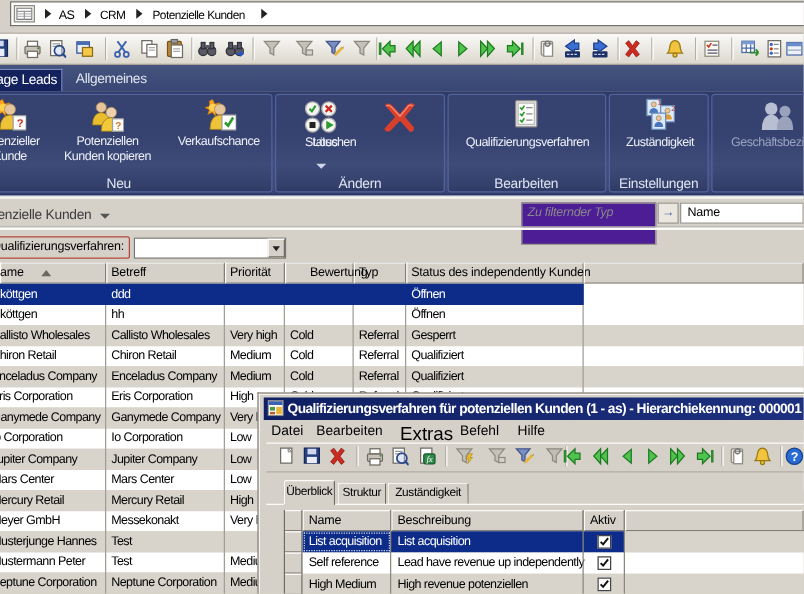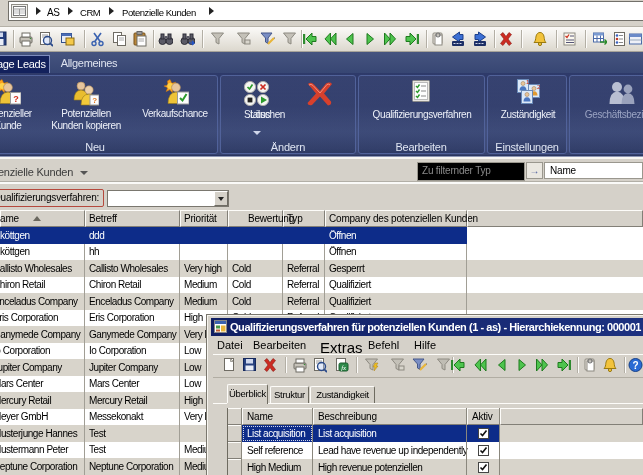--- a/index.html
+++ b/index.html
@@ -286,21 +286,21 @@
 <div class="a nw" style="left:458px;top:109px;width:140px;color:#edf0f8;text-align:center;line-height:12px;font-size:10px;letter-spacing:-0.4px">Zuständigkeit</div>
 <svg class="a" style="left:608px;top:80px" width="28" height="26" viewBox="0 0 28 26">
     <circle cx="9" cy="7" r="5" fill="#b9bfd2"></circle>
     <path d="M1.5 24 Q1.5 12 9 11.5 Q16.5 12 16.5 24 Z" fill="#b9bfd2"></path>
     <circle cx="20" cy="9" r="4.4" fill="#9aa2bc"></circle>
     <path d="M13.5 24 Q13.5 13.5 20 13 Q26.5 13.5 26.5 24 Z" fill="#9aa2bc"></path>
   </svg>
 <div class="a nw" style="left:562px;top:109px;width:140px;color:#9aa3c2;text-align:center;line-height:12px;font-size:10px;letter-spacing:-0.4px">Geschäftsbeziehungen</div>
 <div class="a nw" style="left:-18px;top:166px;font-size:11px;color:#3c3c3c">Potenzielle Kunden</div>
 <div class="a nw" style="left:80px;top:171px;width:0;height:0;border-top:4px solid #555;border-left:4px solid transparent;border-right:4px solid transparent"></div>
-<div class="a nw" style="left:417px;top:162px;width:108px;height:19px;background:#000000;border:1px solid #9a978e;color:#8a8a8a;font-size:10px;line-height:15px;padding-left:4px">Zu filternder Typ</div>
+<div class="a nw" style="left:417px;top:162px;width:108px;height:34px;background:#4c1d95;border:1px solid #9a978e;color:#8a8a8a;font-style:italic;font-size:10px;line-height:15px;padding-left:4px">Zu filternder Typ</div>
 <div class="a nw" style="left:526px;top:162px;width:17px;height:17px;background:#eae7e0;border:1px solid #9a978e;color:#4a5a9a;text-align:center;line-height:15px">→</div>
 <div class="a nw" style="left:544px;top:162px;width:99px;height:17px;background:#fff;border:1px solid #9a978e;line-height:15px;padding-left:5px">Name</div>
 <div class="a nw" style="left:0;top:181px;width:643px;height:1px;background:#b2afa7"></div>
 <div class="a nw" style="left:0;top:182px;width:643px;height:2px;background:#fafaf8"></div>
 <div class="a nw" style="left:-8px;top:189px;width:112px;height:18px;border:1px solid #b5493d;border-radius:2px"></div>
 <div class="a nw" style="left:-7px;top:192px">Qualifizierungsverfahren:</div>
 <div class="a nw" style="left:107px;top:190px;width:122px;height:17px;background:#fff;border:1px solid #7a776f"></div>
 <div class="a nw" style="left:214px;top:191px;width:14px;height:15px;background:#d5d1c9;border:1px solid #fff;border-right-color:#6f6c64;border-bottom-color:#6f6c64"></div>
 <div class="a nw" style="left:218px;top:197px;width:0;height:0;border-top:4px solid #222;border-left:3.5px solid transparent;border-right:3.5px solid transparent"></div>
 <div class="a nw" style="left:0;top:210px;width:643px;height:17px;background:#d5d1c9;border-top:1px solid #9a978e"></div>
@@ -308,21 +308,21 @@
 <div class="a nw" style="left:-7px;top:213px">Name</div>
 <div class="a nw" style="left:85px;top:210px;width:95px;height:17px;border-top:1px solid #fdfcf9;border-left:1px solid #fdfcf9;border-right:1px solid #827f77;border-bottom:1px solid #827f77"></div>
 <div class="a nw" style="left:89px;top:213px">Betreff</div>
 <div class="a nw" style="left:180px;top:210px;width:48px;height:17px;border-top:1px solid #fdfcf9;border-left:1px solid #fdfcf9;border-right:1px solid #827f77;border-bottom:1px solid #827f77"></div>
 <div class="a nw" style="left:184px;top:213px">Priorität</div>
 <div class="a nw" style="left:228px;top:210px;width:55px;height:17px;border-top:1px solid #fdfcf9;border-left:1px solid #fdfcf9;border-right:1px solid #827f77;border-bottom:1px solid #827f77"></div>
 <div class="a nw" style="left:248px;top:213px">Bewertung</div>
 <div class="a nw" style="left:283px;top:210px;width:42px;height:17px;border-top:1px solid #fdfcf9;border-left:1px solid #fdfcf9;border-right:1px solid #827f77;border-bottom:1px solid #827f77"></div>
 <div class="a nw" style="left:287px;top:213px">Typ</div>
 <div class="a nw" style="left:325px;top:210px;width:142px;height:17px;border-top:1px solid #fdfcf9;border-left:1px solid #fdfcf9;border-right:1px solid #827f77;border-bottom:1px solid #827f77"></div>
-<div class="a nw" style="left:329px;top:213px">Company des potenziellen Kunden</div>
+<div class="a nw" style="left:329px;top:213px">Status des independently Kunden</div>
 <div class="a nw" style="left:467px;top:210px;width:176px;height:17px;border-top:1px solid #fdfcf9;border-left:1px solid #fdfcf9;border-right:1px solid #827f77;border-bottom:1px solid #827f77"></div>
 <div class="a nw" style="left:33px;top:216px;width:0;height:0;border-bottom:5px solid #6b685f;border-left:4px solid transparent;border-right:4px solid transparent"></div>
 <div class="a nw" style="left:0;top:227.0px;width:643px;height:16.5px;background:#fff"></div>
 <div class="a nw" style="left:0;top:243.5px;width:643px;height:16.5px;background:#fff"></div>
 <div class="a nw" style="left:0px;top:246.0px;color:#000;letter-spacing:-0.45px">köttgen</div>
 <div class="a nw" style="left:89px;top:246.0px;color:#000;letter-spacing:-0.45px">hh</div>
 <div class="a nw" style="left:329px;top:246.0px;color:#000;letter-spacing:-0.45px">Öffnen</div>
 <div class="a nw" style="left:0;top:260.0px;width:643px;height:16.5px;background:#d8d4cb"></div>
 <div class="a nw" style="left:-7px;top:262.5px;color:#000;letter-spacing:-0.45px">Callisto Wholesales</div>
 <div class="a nw" style="left:89px;top:262.5px;color:#000;letter-spacing:-0.45px">Callisto Wholesales</div>

